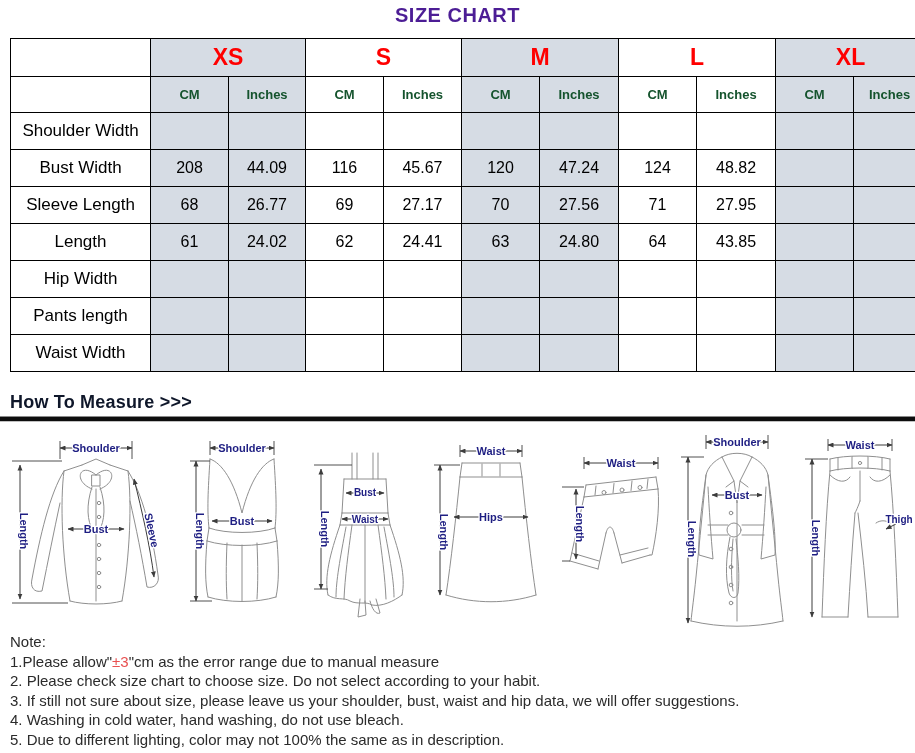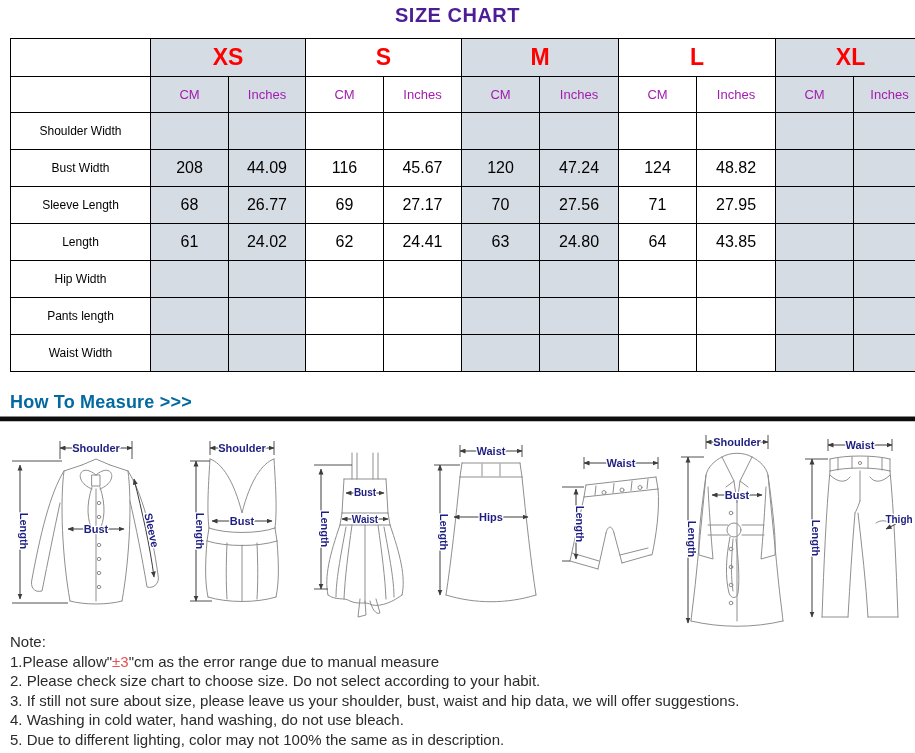--- a/index.html
+++ b/index.html
@@ -14,26 +14,26 @@
   table.size-table{
     position:absolute;top:38px;left:10px;width:915px;
     border-collapse:collapse;table-layout:fixed;
   }
   .size-table td{
     border:1px solid #000;padding:0;text-align:center;vertical-align:middle;
     overflow:hidden;white-space:nowrap;
   }
   .shaded{background:#d6dce4;}
   td.sz{height:37px;font-size:23px;font-weight:bold;color:#ff0000;}
-  tr.units td{height:35px;font-size:13px;font-weight:normal;color:#a21caf;}
+  tr.units td{height:35px;font-size:13px;font-weight:bold;color:#14532d;}
   tr.data td{height:36px;font-size:16px;color:#000;}
-  tr.data td.rowlabel{font-size:12px;}
+  tr.data td.rowlabel{font-size:17px;}
   .htm-heading{
     position:absolute;top:392px;left:10px;font-size:18px;font-weight:bold;
-    color:#0369a1;letter-spacing:0.2px;
+    color:#0f172a;letter-spacing:0.2px;
   }
   .rule{
     position:absolute;top:416px;left:0;width:915px;height:4px;
     background:#0d0d0d;border-top:1px solid #8a8a8a;border-bottom:1px solid #c0c0c0;
   }
   .figures{position:absolute;top:425px;left:0;width:801px;height:208px;}
   .figure{position:absolute;}
   .figure svg{overflow:visible;display:block;}
   .g{stroke:#8f8f8f;stroke-width:1;fill:none;stroke-linecap:round;stroke-linejoin:round;}
   .arr{stroke:#3c3c3c;stroke-width:1;fill:none;marker-start:url(#ahS);marker-end:url(#ahE);}

